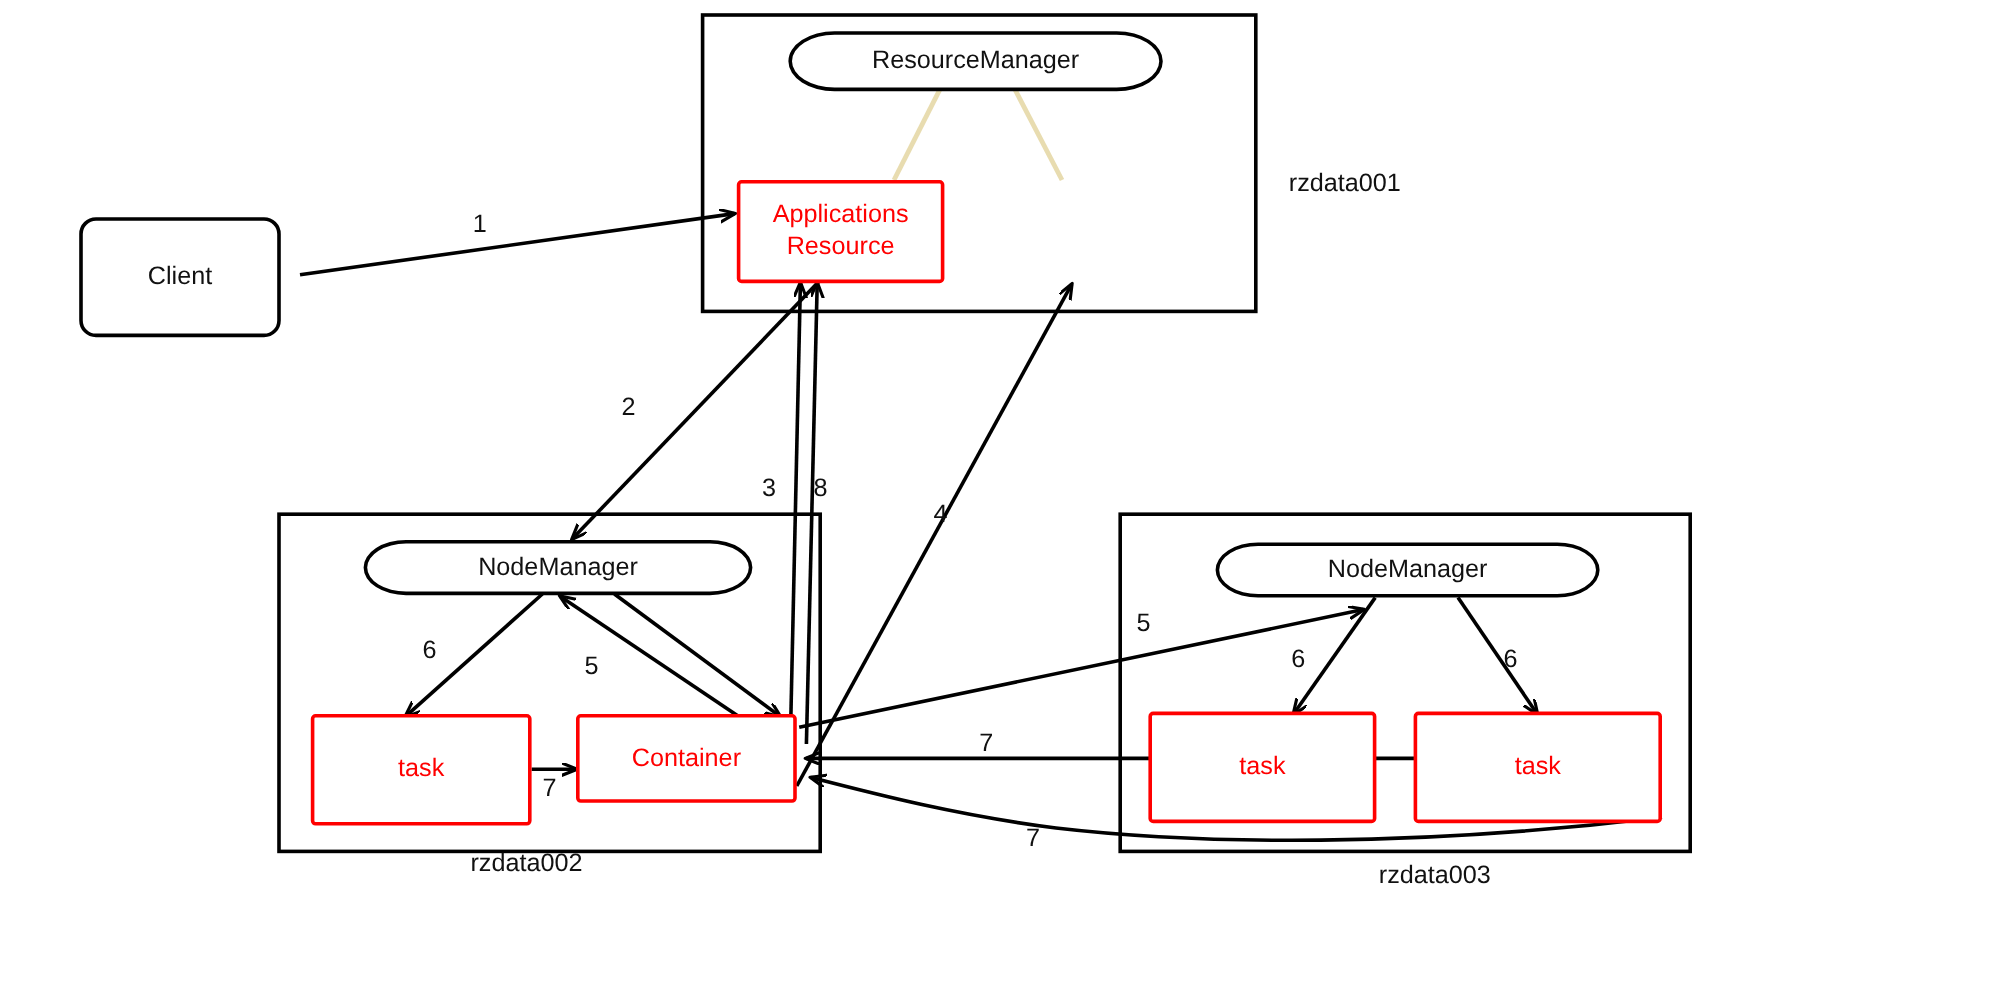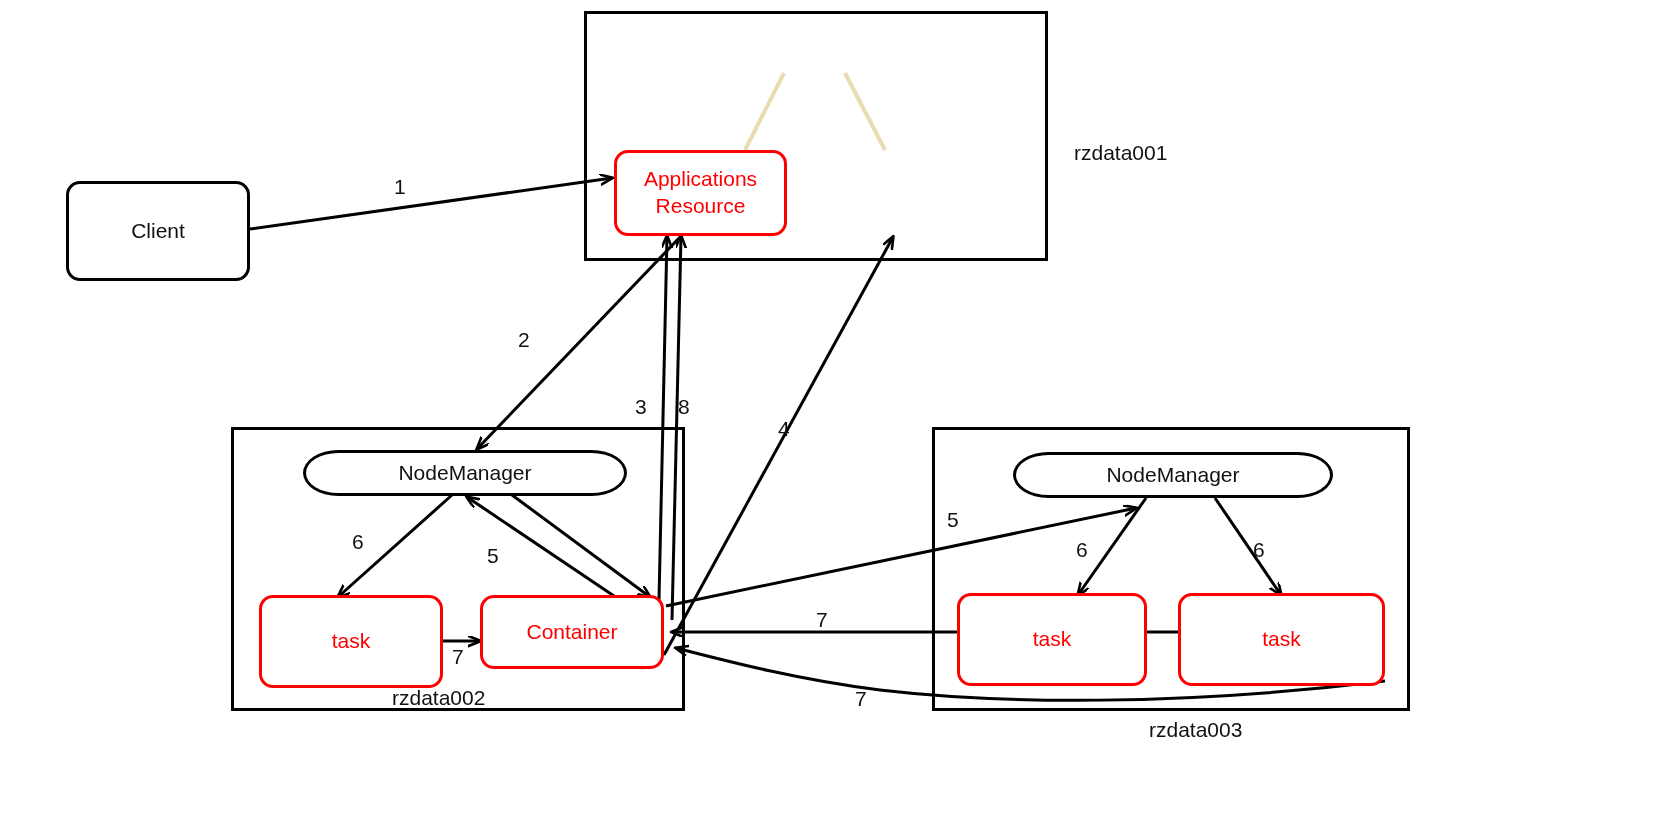--- a/index.html
+++ b/index.html
@@ -10,21 +10,21 @@
 
   .node{position:absolute;box-sizing:border-box;display:flex;align-items:center;
         justify-content:center;text-align:center;background:#ffffff;}
   .node span{display:block;line-height:1.28;}
 
   
   .rect-black{border:3px solid #000000;border-radius:14px;color:#111111;font-size:21px;}
   
   .stadium{border:3px solid #000000;border-radius:40px/26px;color:#111111;font-size:21px;}
   
-  .rect-red{border:3px solid #ff0000;border-radius:14px;color:#ff0000;font-size:21px;}
+  .rect-red{border:3px solid #ff0000;border-radius:4px;color:#ff0000;font-size:21px;}
   .two-line{flex-direction:column;}
 
   
   .cluster{position:absolute;border:3px solid #000000;background:transparent;box-sizing:border-box;}
   .cluster-label{position:absolute;font-size:21px;color:#111111;white-space:nowrap;}
 
   .edge-label{position:absolute;font-size:21px;color:#111111;white-space:nowrap;
               background:transparent;}
 </style>
 </head>
@@ -67,29 +67,32 @@
 
     <line x1="1206" y1="632" x2="672" y2="632" stroke="#000" stroke-width="3" marker-end="url(#ah)"></line>
 
     <path d="M1385,681 C1180,706 1000,704 880,690 C800,680 730,662 676,648" fill="none" stroke="#000" stroke-width="3" marker-end="url(#ah)"></path>
   </svg>
 
   <div class="cluster" style="left:584px;top:11px;width:464px;height:250px;"></div>
   <div class="cluster-label" style="left:1074px;top:141px;text-align:right;">rzdata001</div>
 
   <div class="cluster" style="left:231px;top:427px;width:454px;height:284px;"></div>
-  <div class="cluster-label" style="left:392px;top:686px;">rzdata002</div>
+  <div class="cluster-label" style="left:392px;top:708px;">rzdata002</div>
 
   <div class="cluster" style="left:932px;top:427px;width:478px;height:284px;"></div>
   <div class="cluster-label" style="left:1149px;top:718px;">rzdata003</div>
 
-  <div class="node rect-black" style="left:66px;top:181px;width:184px;height:100px;">
+  <div class="node rect-black" style="left:66px;top:181px;width:168px;height:100px;">
     <span>Client</span>
   </div>
 
+  <div class="node stadium" style="left:657px;top:26px;width:312px;height:50px;">
+    <span>ResourceManager</span>
+  </div>
 
   <div class="node rect-red two-line" style="left:614px;top:150px;width:173px;height:86px;">
     <span>Applications</span>
     <span>Resource</span>
   </div>
 
 
   <div class="node stadium" style="left:303px;top:450px;width:324px;height:46px;">
     <span>NodeManager</span>
   </div>

